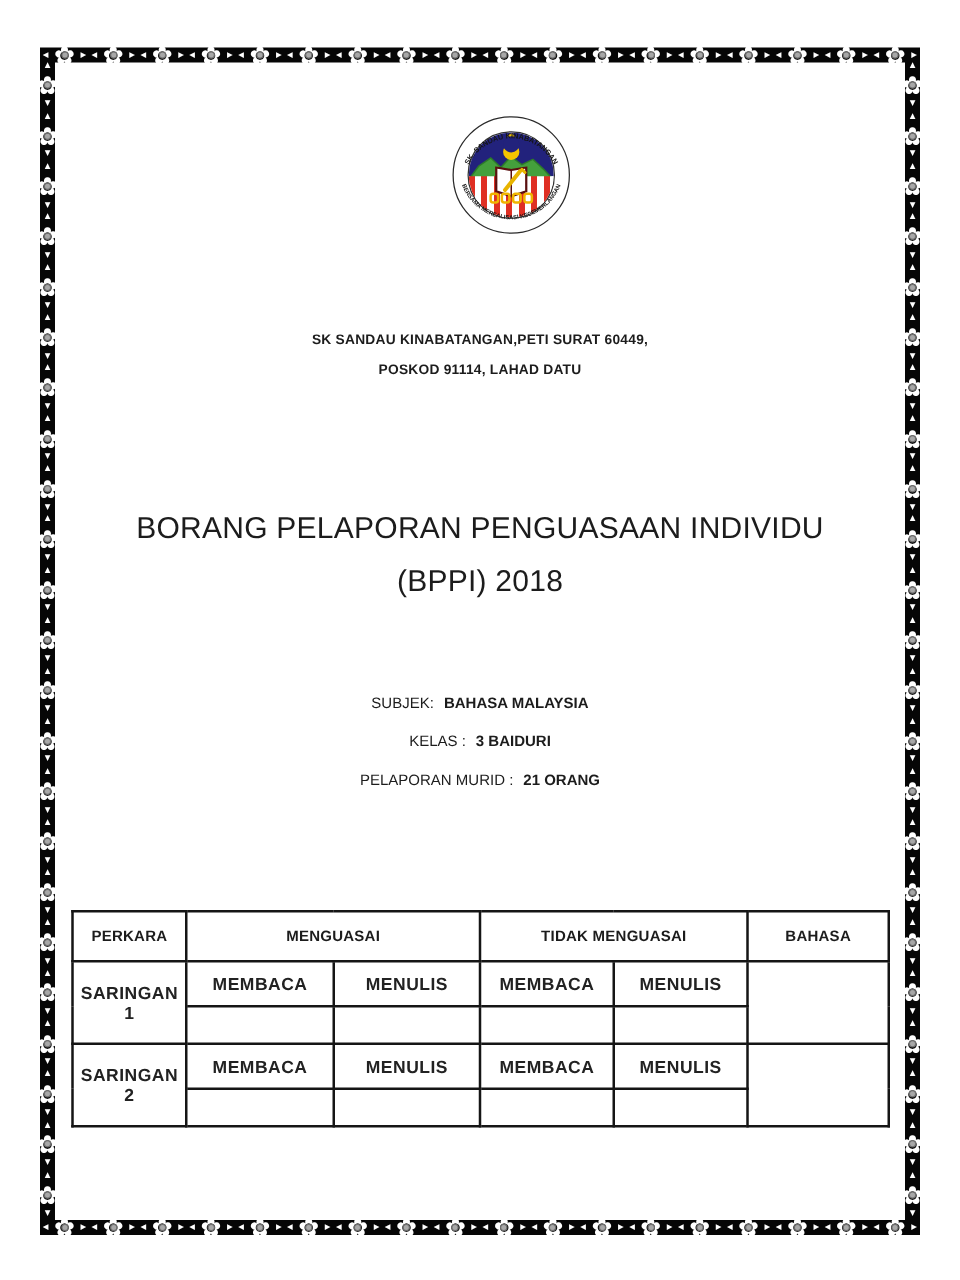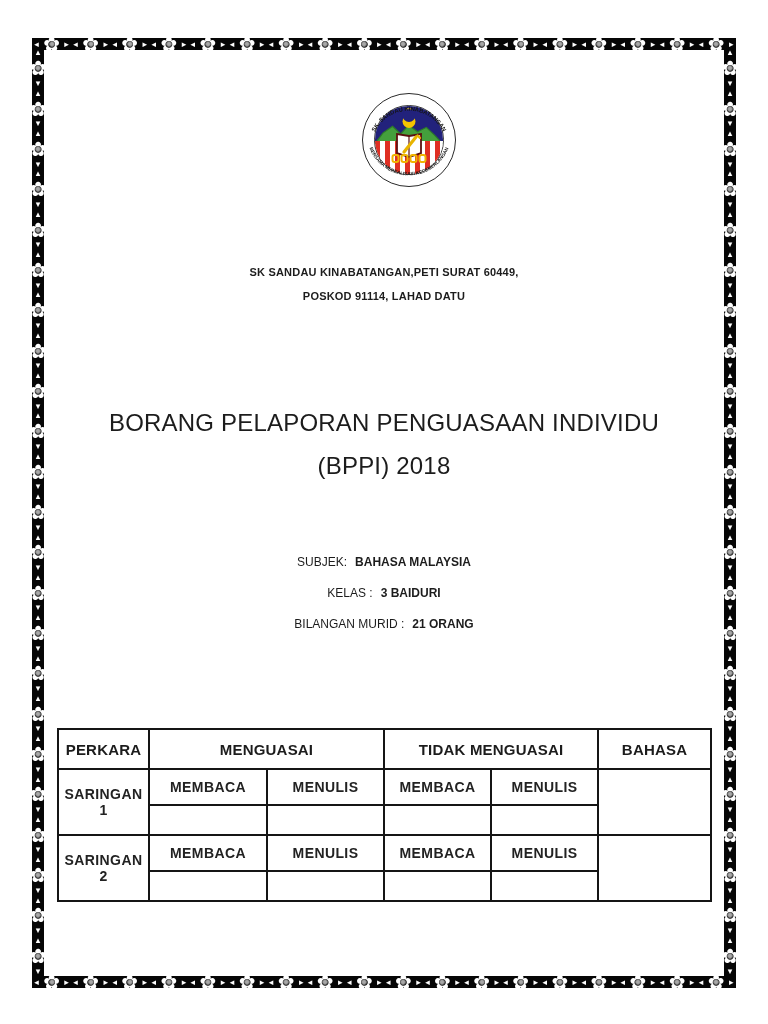--- a/index.html
+++ b/index.html
@@ -52,21 +52,21 @@
   
   .report-table{
     position:absolute;left:57px;top:728px;width:653px;
     border-collapse:collapse;table-layout:fixed;
   }
   .report-table td,.report-table th{
     border:2px solid #151515;text-align:center;vertical-align:middle;
     padding:0;overflow:hidden;
   }
   .report-table tr.head{height:40px;}
-  .report-table tr.head th{font-size:15px;font-weight:bold;letter-spacing:0.2px;}
+  .report-table tr.head th{font-size:12px;font-weight:bold;letter-spacing:0.2px;}
   .report-table tr.subhead{height:36px;}
   .report-table tr.subhead td{font-size:14px;font-weight:600;letter-spacing:0.4px;color:#222;}
   .report-table tr.blankrow{height:30px;}
   .report-table td.rowlabel{font-size:15px;font-weight:bold;}
 </style>
 </head>
 <body>
 
 <div class="page">
 
@@ -373,21 +373,21 @@
   </div>
 
   <div class="details">
     <div>
       <span class="lbl">SUBJEK:</span><span class="val">BAHASA MALAYSIA</span>
     </div>
     <div>
       <span class="lbl">KELAS :</span><span class="val">3 BAIDURI</span>
     </div>
     <div>
-      <span class="lbl">BILANGAN MURID :</span><span class="val">21 ORANG</span>
+      <span class="lbl">PELAPORAN MURID :</span><span class="val">21 ORANG</span>
     </div>
   </div>
 
   <table class="report-table">
     <colgroup>
       <col style="width:91px">
         <col style="width:118px">
         <col style="width:117px">
       <col style="width:107px">
         <col style="width:107px">

